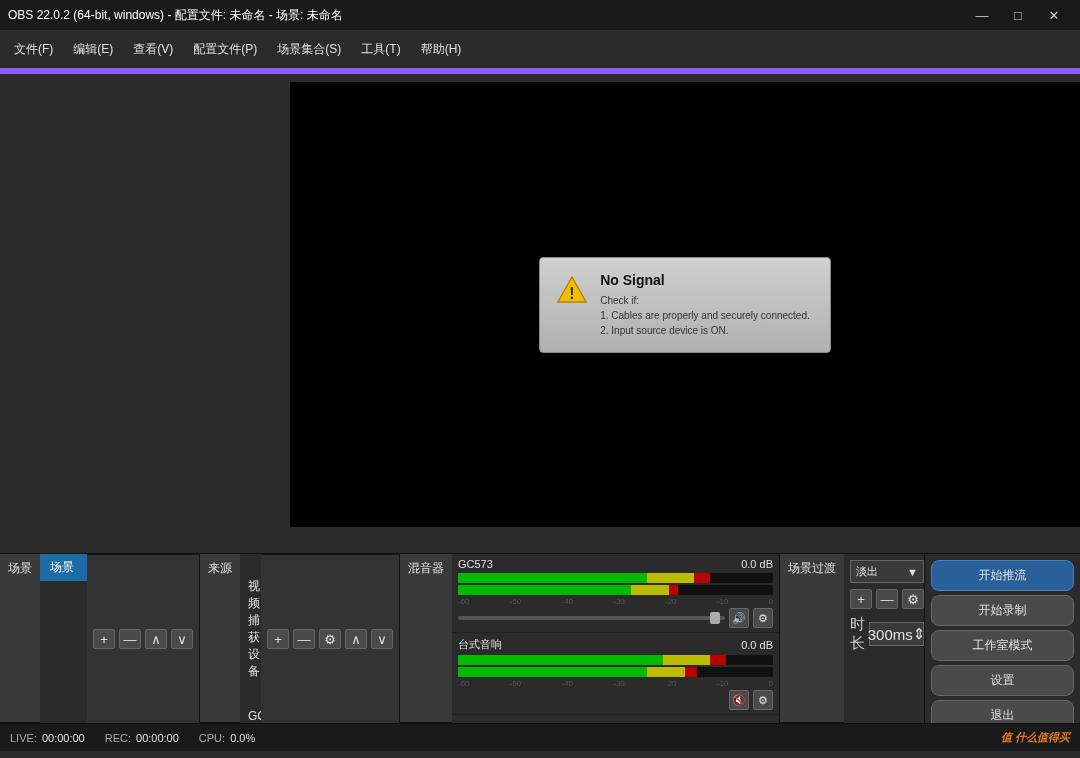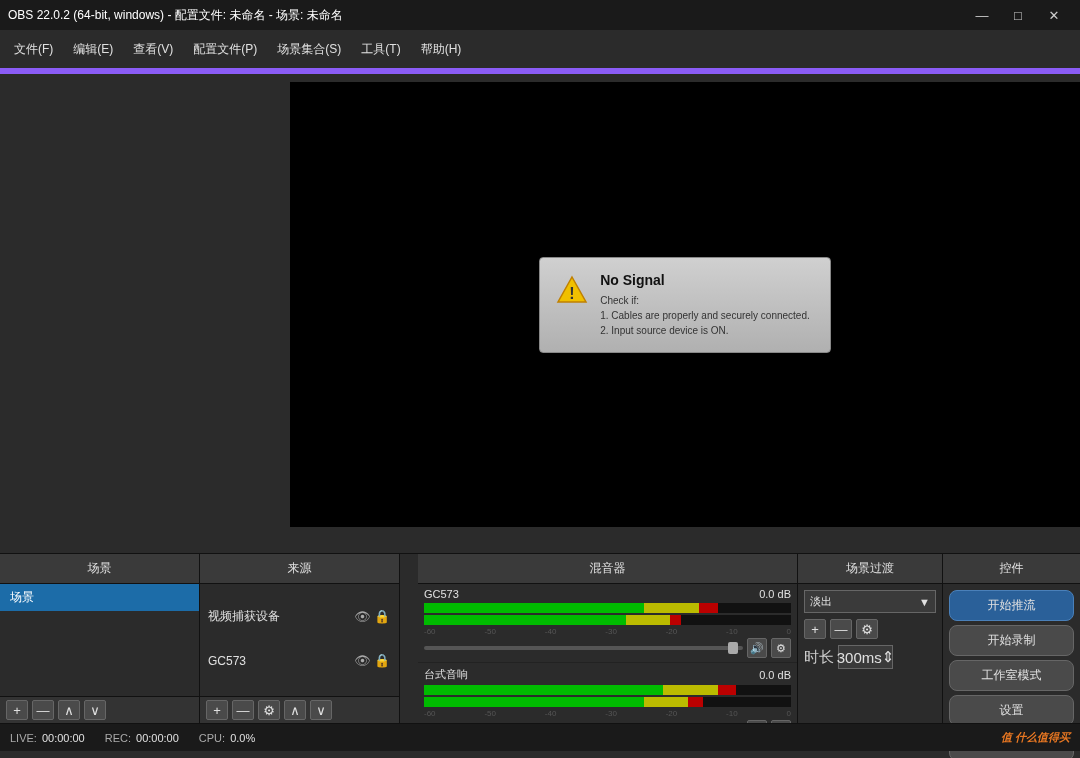--- a/index.html
+++ b/index.html
@@ -117,21 +117,21 @@
 
     #panels-row {
       display: flex;
       height: 170px;
       border-top: 1px solid #111;
     }
 
     .panel {
       border-right: 1px solid #111;
       display: flex;
-      flex-direction: column;
+      flex-direction: row;
     }
 
     .panel-header {
       background: #3a3a3a;
       padding: 6px 8px;
       text-align: center;
       font-size: 12px;
       color: #e0e0e0;
       border-bottom: 1px solid #111;
       flex-shrink: 0;
@@ -198,21 +198,20 @@
       gap: 4px;
     }
     .source-icon {
       color: #aaa;
       font-size: 13px;
     }
 
     
     #mixer-panel {
       width: 380px;
-      margin-left: 18px;
     }
     .mixer-content {
       flex: 1;
       overflow: hidden;
       padding: 0;
     }
     .mixer-track {
       border-bottom: 1px solid #222;
       padding: 4px 6px;
     }
@@ -542,21 +541,20 @@
           <span class="duration-label">时长</span>
           <div class="duration-input">
             <span>300ms</span>
             <span>⇕</span>
           </div>
         </div>
       </div>
     </div>
 
     <div class="panel" id="controls-panel">
-      <div class="panel-header">控件</div>
       <div class="controls-content">
         <div class="ctrl-btn start-stream">开始推流</div>
         <div class="ctrl-btn start-record">开始录制</div>
         <div class="ctrl-btn">工作室模式</div>
         <div class="ctrl-btn">设置</div>
         <div class="ctrl-btn">退出</div>
       </div>
     </div>
 
   </div>

